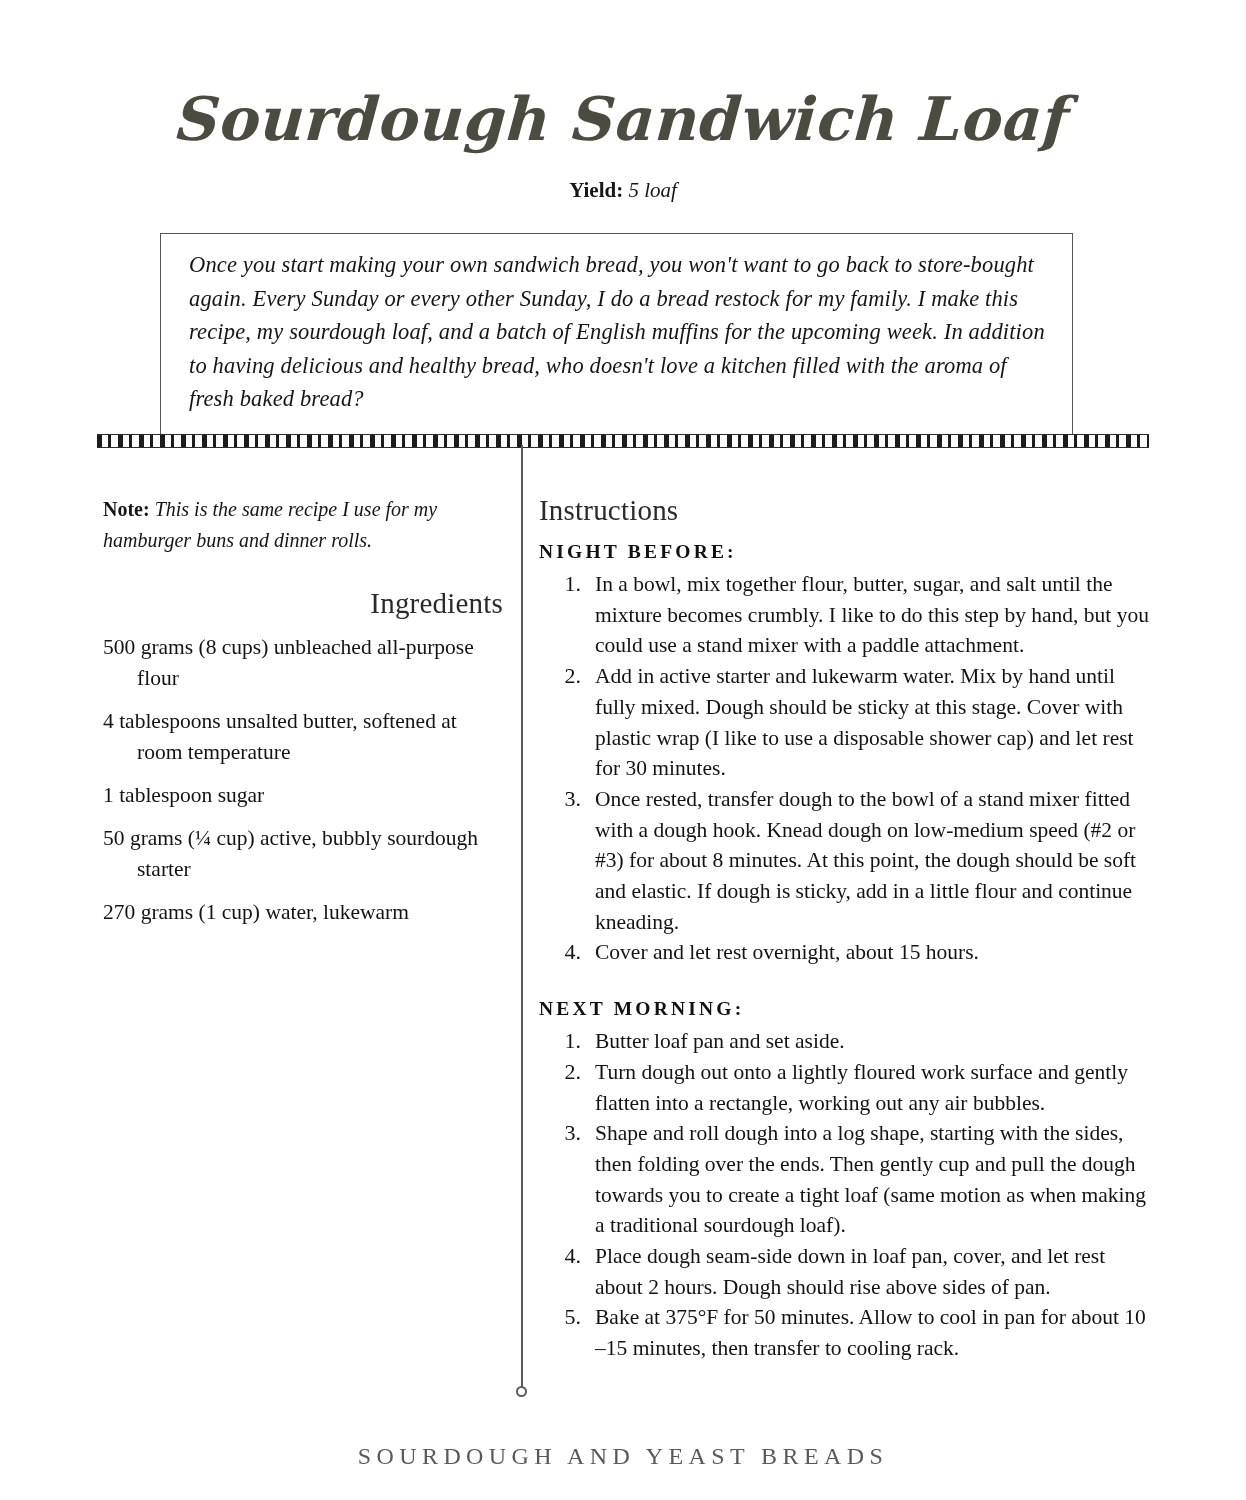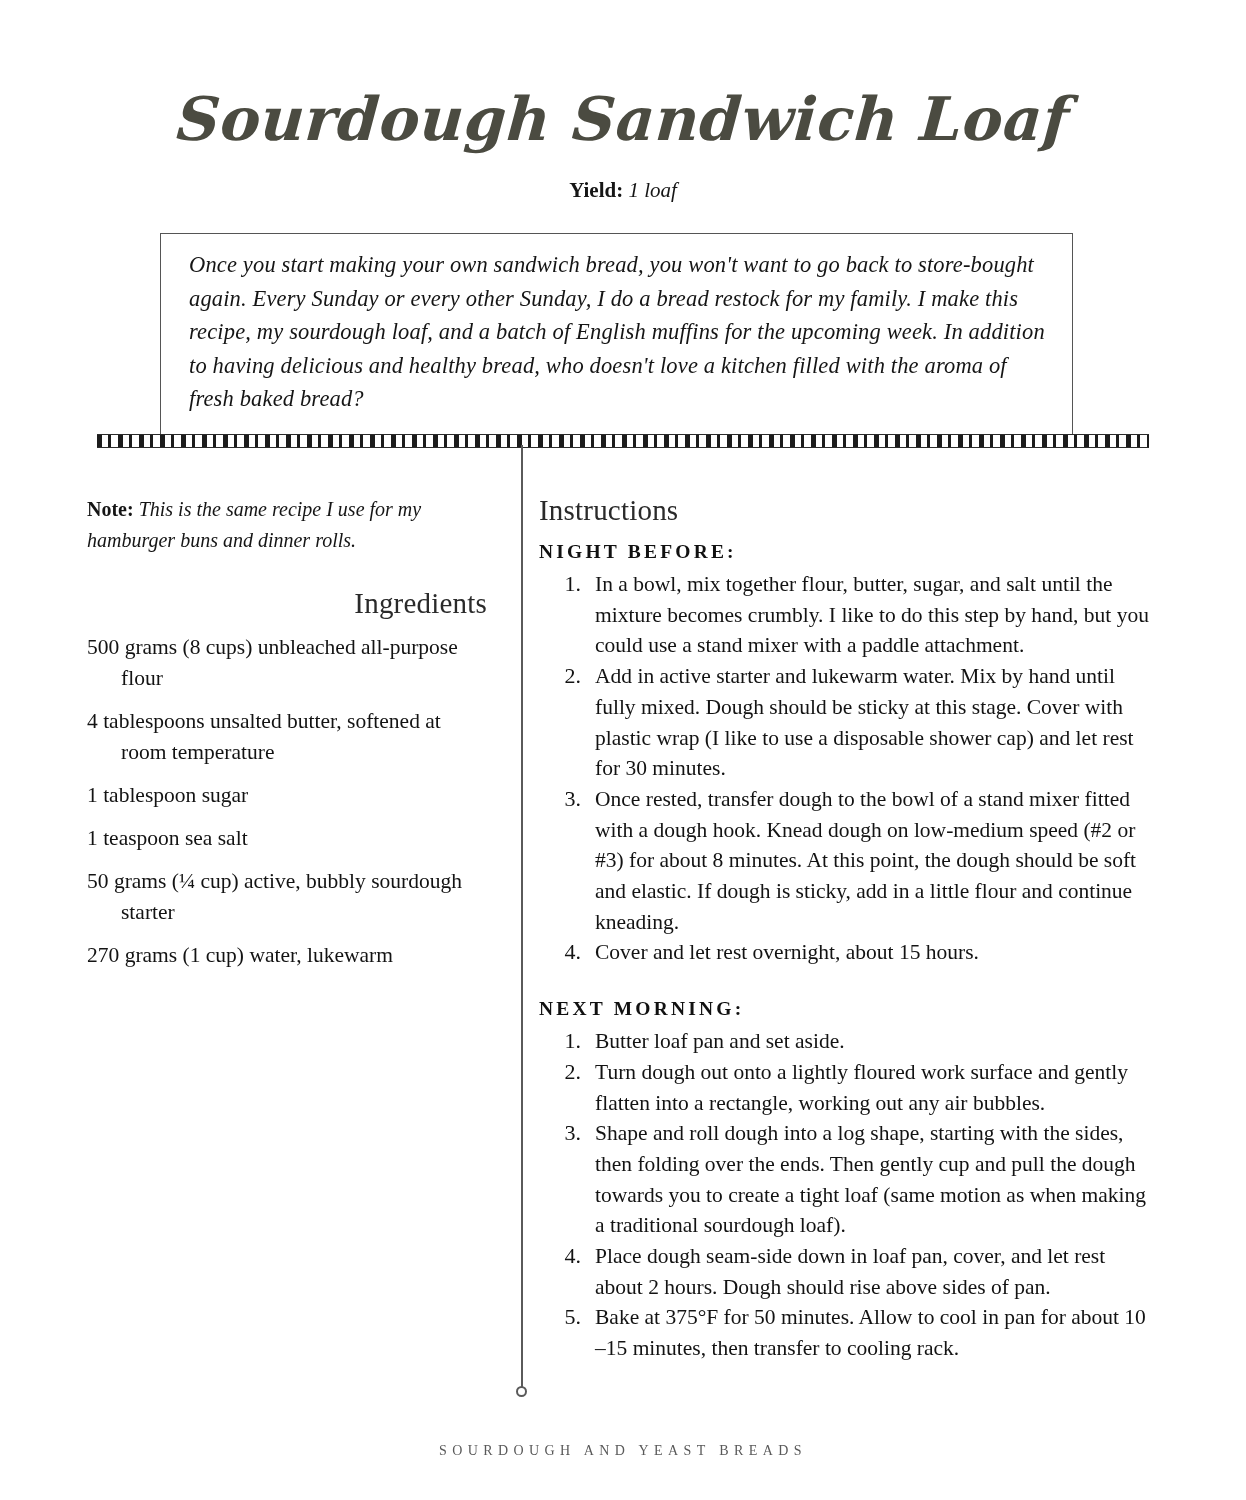--- a/index.html
+++ b/index.html
@@ -122,21 +122,21 @@
     height: 11px;
     border: 2px solid #5a5a5a;
     border-radius: 50%;
     background: #ffffff;
     box-sizing: border-box;
   }
 
   
   .left-col {
     position: absolute;
-    left: 87px;
+    left: 103px;
     top: 494px;
     width: 400px;
   }
   .note-block {
     font-size: 20px;
     line-height: 31px;
     color: #151515;
     font-style: italic;
   }
   .note-label {
@@ -214,34 +214,34 @@
     color: #131313;
   }
 
   
   .footer {
     position: absolute;
     left: 0;
     top: 1443px;
     width: 1246px;
     text-align: center;
-    font-size: 14px;
+    font-size: 24px;
     letter-spacing: 5.4px;
     color: #595959;
     text-transform: uppercase;
   }
 </style>
 </head>
 <body>
 
 <div class="page-title">Sourdough Sandwich Loaf</div>
 
 <div class="yield-line">
   <span class="yield-label">Yield:</span>
-  <span class="yield-value">1 loaf</span>
+  <span class="yield-value">5 loaf</span>
 </div>
 
 <div class="intro-box"></div>
 <div class="intro-text">Once you start making your own sandwich bread, you won't want to go back to store-bought again. Every Sunday or every other Sunday, I do a bread restock for my family. I make this recipe, my sourdough loaf, and a batch of English muffins for the upcoming week. In addition to having delicious and healthy bread, who doesn't love a kitchen filled with the aroma of fresh baked bread?</div>
 
 <div class="divider-band">
   <div class="rule top"></div>
   <div class="ticks"></div>
   <div class="rule bottom"></div>
 </div>
@@ -251,21 +251,20 @@
 
 <div class="left-col">
   <div class="note-block">
     <span class="note-label">Note:</span><span> This is the same recipe I use for my hamburger buns and dinner rolls.</span>
   </div>
   <div class="section-heading">Ingredients</div>
   <ul class="ingredient-list">
     <li class="ingredient-item">500 grams (8 cups) unbleached all-purpose flour</li>
     <li class="ingredient-item">4 tablespoons unsalted butter, softened at room temperature</li>
     <li class="ingredient-item">1 tablespoon sugar</li>
-    <li class="ingredient-item">1 teaspoon sea salt</li>
     <li class="ingredient-item">50 grams (¼ cup) active, bubbly sourdough starter</li>
     <li class="ingredient-item">270 grams (1 cup) water, lukewarm</li>
   </ul>
 </div>
 
 <div class="right-col">
   <div class="instructions-heading">Instructions</div>
 
   <div class="phase-heading">Night Before:</div>
   <ol class="steps-list">

